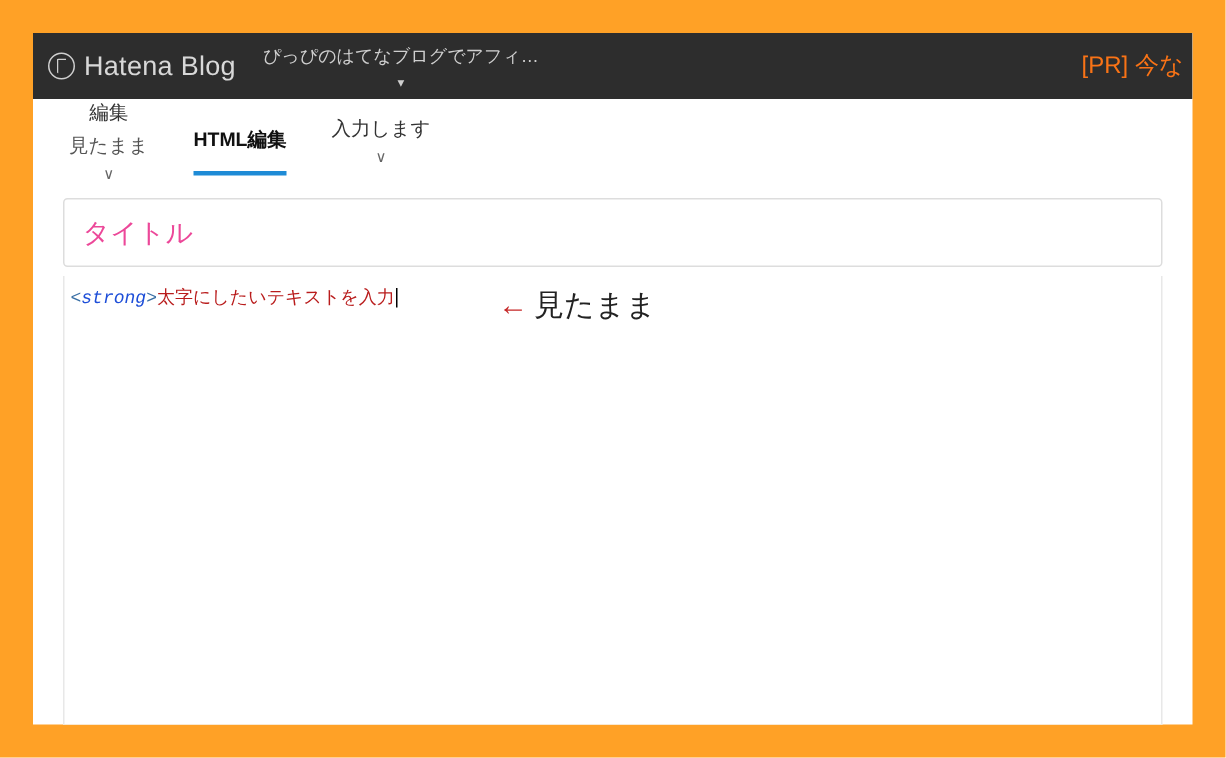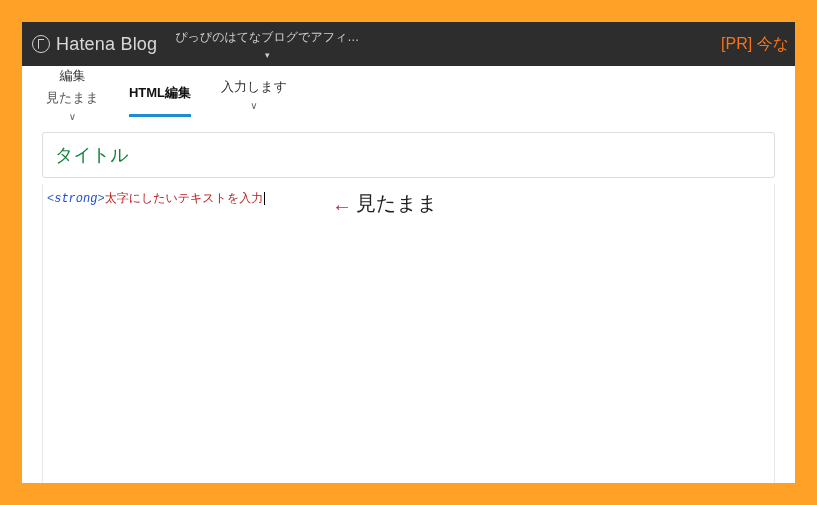--- a/index.html
+++ b/index.html
@@ -111,21 +111,21 @@
     }
     .content-area {
       padding: 14px 20px 0 20px;
     }
     .title-field {
       width: 100%;
       border: 1px solid #ddd;
       border-radius: 3px;
       padding: 10px 12px;
       font-size: 18px;
-      color: #15803d;
+      color: #ec4899;
       background: #fff;
     }
     .editor-box {
       margin-top: 6px;
       border: 1px solid #e8e8e8;
       border-top: none;
       min-height: 300px;
       padding: 6px 4px;
       font-size: 12px;
       font-family: "Courier New", monospace;

